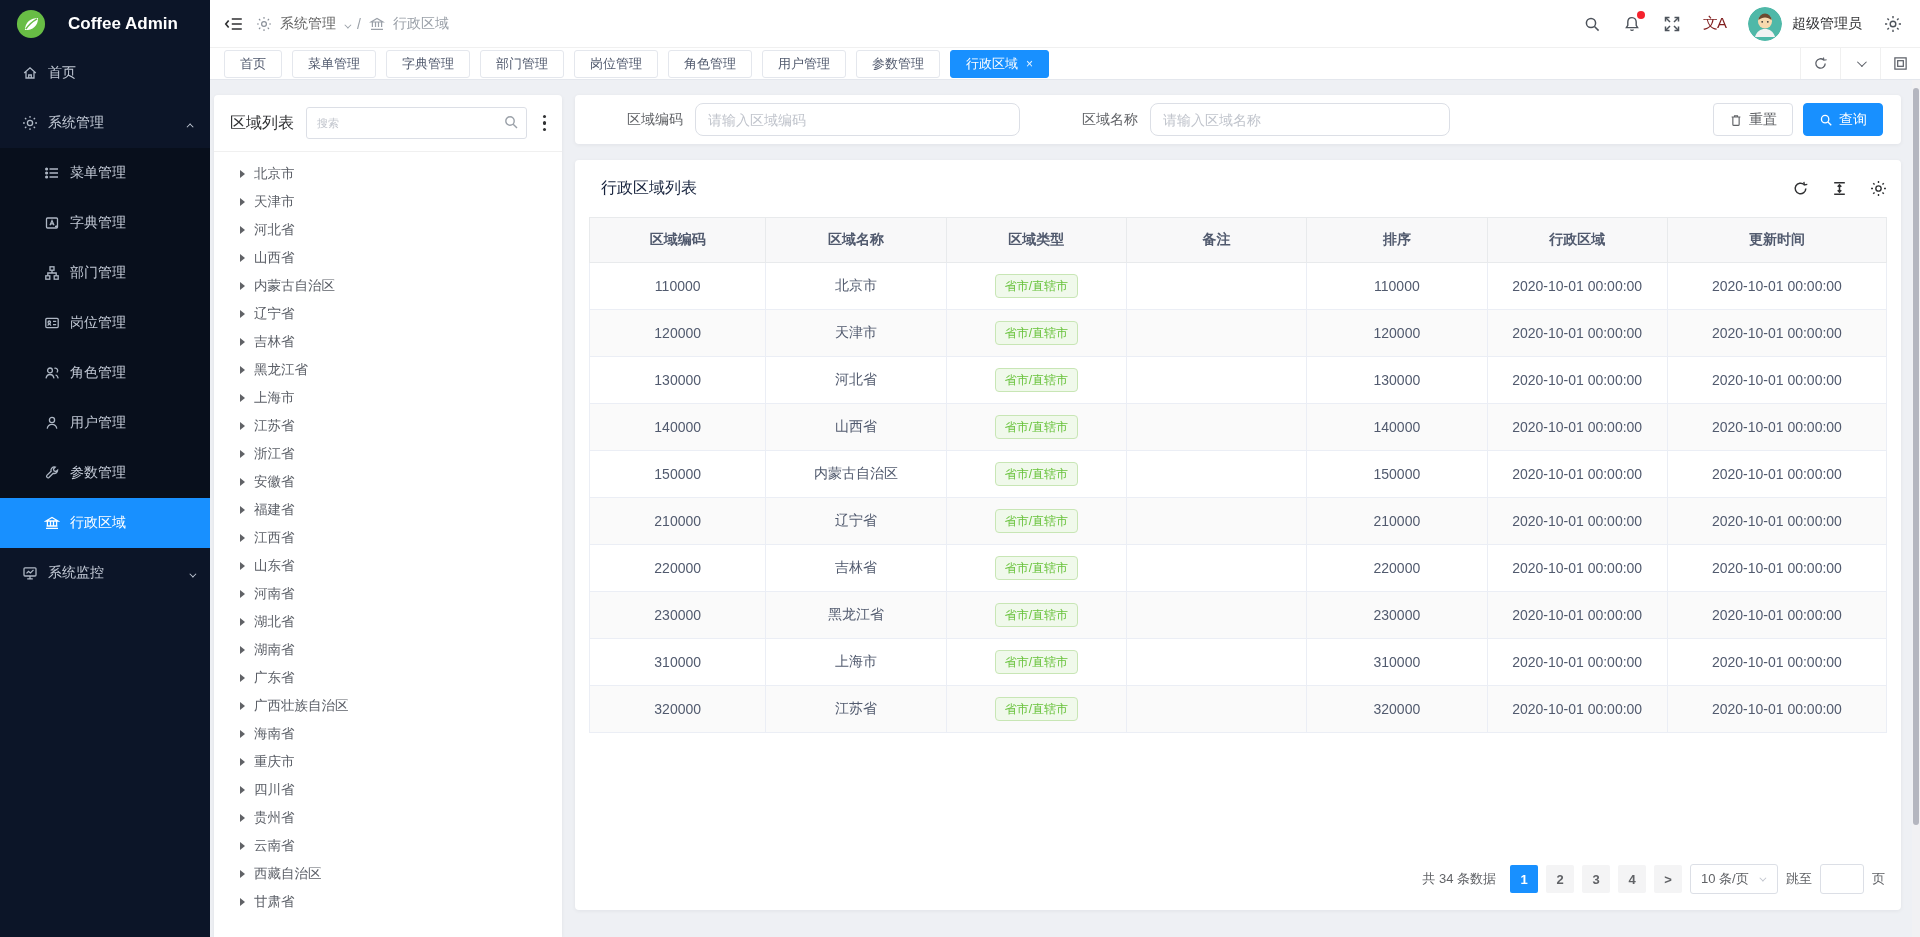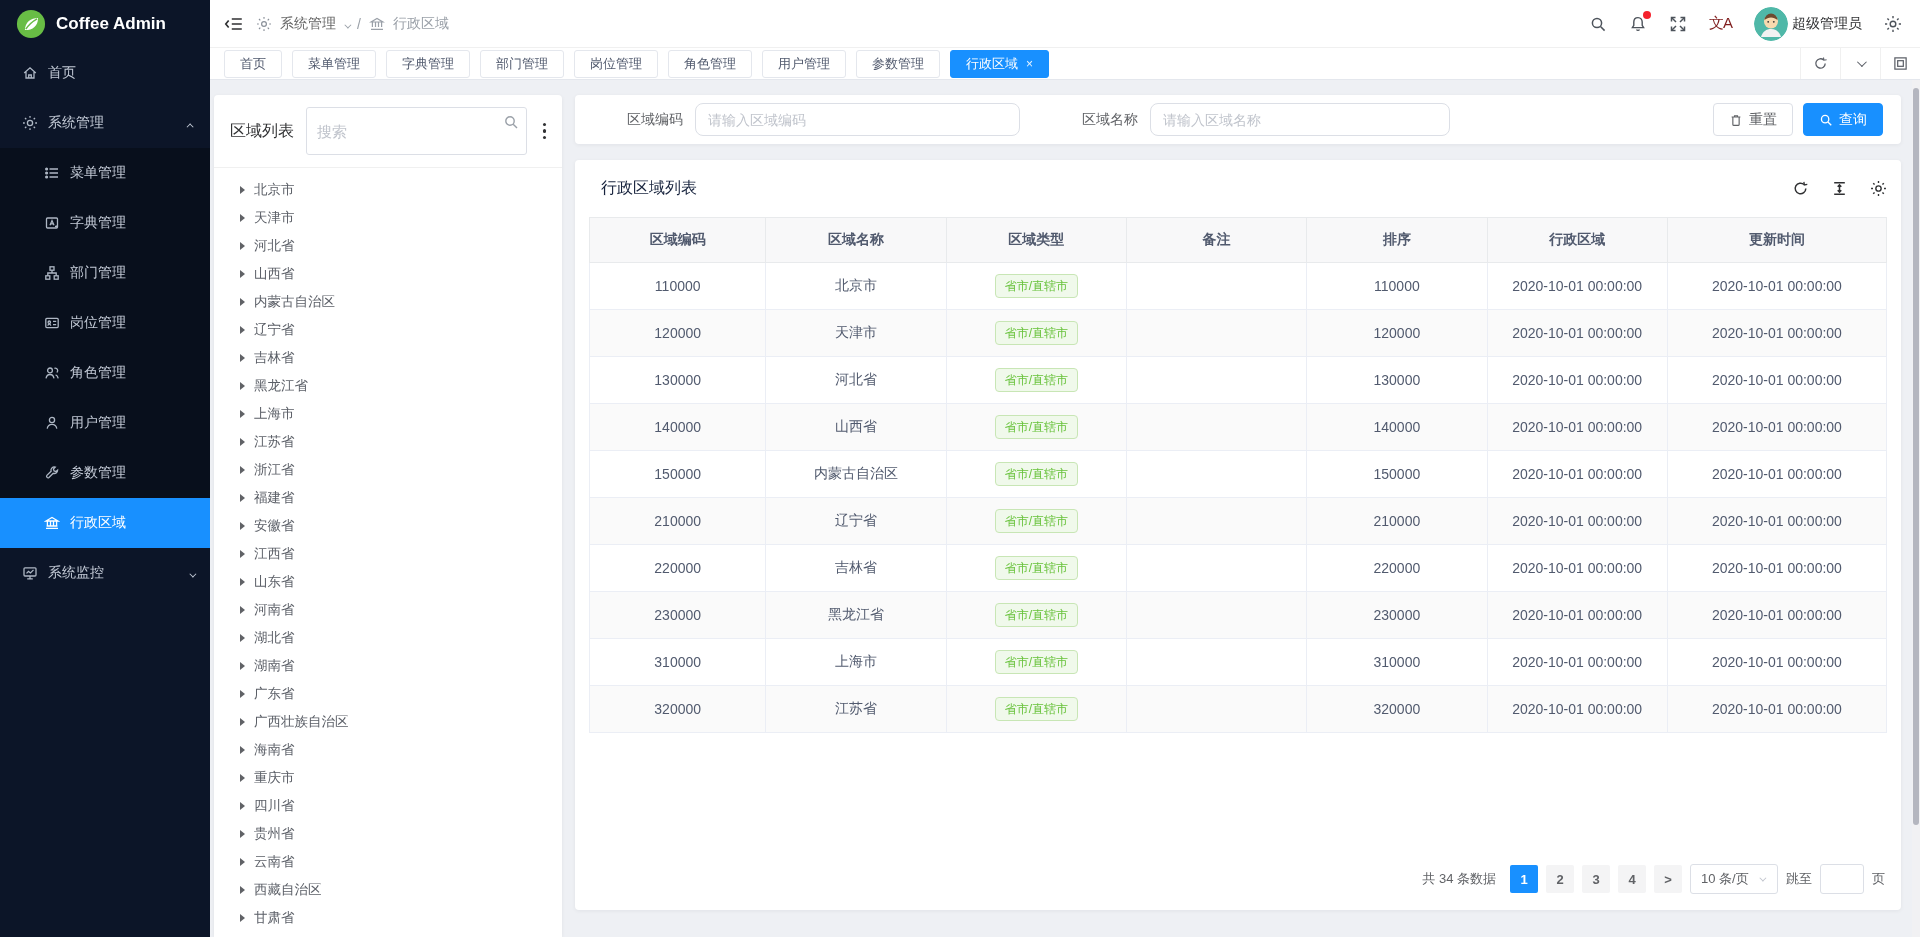--- a/index.html
+++ b/index.html
@@ -3,40 +3,40 @@
 <meta charset="utf-8">
 <title>Coffee Admin</title>
 <style>
   * { margin:0; padding:0; box-sizing:border-box; }
   html,body { width:1920px; height:937px; overflow:hidden; }
   body { font-family:"Liberation Sans","DejaVu Sans",sans-serif; font-size:14px; color:#515a6e; background:#eef0f4; display:flex; }
   svg { display:block; }
 
   
   .sidebar { width:210px; height:100%; background:#0c1528; color:#c3cad6; flex:0 0 210px; display:flex; flex-direction:column; }
-  .logo-row { height:48px; display:flex; align-items:center; gap:10px; padding-left:16px; color:#fff; font-size:17px; font-weight:bold; }
+  .logo-row { height:48px; display:flex; align-items:center; gap:22px; padding-left:16px; color:#fff; font-size:17px; font-weight:bold; }
   .menu { flex:1; overflow:hidden; font-size:14px; }
   .menu-item { height:50px; display:flex; align-items:center; gap:10px; padding:0 16px 0 22px; cursor:pointer; color:#c3cad6; }
   .menu-item .chev-wrap { margin-left:auto; }
   .submenu { background:rgba(0,0,0,.28); }
   .submenu .menu-item { padding-left:44px; }
   .menu-item.active { background:#1890ff; color:#fff; }
   .micon { width:16px; height:16px; color:#aeb7c4; flex:0 0 16px; }
   .menu-item.active .micon { color:#fff; }
 
   
   .main-col { flex:1; display:flex; flex-direction:column; height:100%; position:relative; }
   .topbar { height:48px; background:#fff; border-bottom:1px solid #f0f0f0; display:flex; align-items:center; padding:0 18px 0 14px; gap:12px; }
   .crumb { display:flex; align-items:center; gap:8px; color:#666; font-size:14px; }
   .crumb .muted { color:#9aa0a8; }
   .topbar-right { margin-left:auto; display:flex; align-items:center; gap:22px; color:#4d535b; }
   .hicon { position:relative; width:18px; height:18px; cursor:pointer; }
   .red-dot { position:absolute; top:-4px; right:-4px; width:8px; height:8px; border-radius:50%; background:#f5222d; }
   .translate { font-size:15px; color:#7f1d1d; cursor:pointer; letter-spacing:-1px; }
-  .userbox { display:flex; align-items:center; gap:4px; cursor:pointer;justify-content:center; }
+  .userbox { display:flex; align-items:center; gap:10px; cursor:pointer;justify-content:center; }
   .avatar { width:34px; height:34px; border-radius:50%; overflow:hidden; }
   .username { color:#303133; font-size:14px; }
 
   
   .chev { display:inline-block; width:7px; height:7px; border-right:1.5px solid currentColor; border-bottom:1.5px solid currentColor; }
   .chev.down { transform:rotate(45deg) translateY(-2px); }
   .chev.up { transform:rotate(-135deg) translateY(-2px); }
   .chev.sm { width:5px; height:5px; }
 
   
@@ -50,21 +50,21 @@
 
   
   .content { flex:1; display:flex; gap:13px; padding:15px 19px 0 4px; overflow:hidden; }
   .card { background:#fff; border-radius:4px; box-shadow:0 1px 4px rgba(0,21,41,.06); }
 
   
   .tree-card { width:348px; flex:0 0 348px; display:flex; flex-direction:column; overflow:hidden; border-radius:4px 4px 0 0; }
   .tree-head { display:flex; align-items:center; gap:12px; padding:12px 12px 12px 16px; border-bottom:1px solid #f0f0f0; }
   .tree-title { font-size:16px; color:#303133; }
   .tree-search { position:relative; flex:1; }
-  .tree-search input { width:100%; height:48px; border:1px solid #dcdfe6; border-radius:3px; padding:0 30px 0 10px; font-size:15px; color:#606266; outline:none; font-family:inherit; }
+  .tree-search input { width:100%; height:32px; border:1px solid #dcdfe6; border-radius:3px; padding:0 30px 0 10px; font-size:11px; color:#606266; outline:none; font-family:inherit; }
   .tree-search input::placeholder { color:#c0c4cc; }
   .tree-search .sicon { position:absolute; right:8px; top:7px; width:16px; height:16px; color:#9aa0a8; cursor:pointer; }
   .kebab { display:flex; flex-direction:column; gap:3px; padding:2px 4px; cursor:pointer; }
   .kebab i { width:3.5px; height:3.5px; border-radius:50%; background:#303133; }
   .tree-list { flex:1; overflow:hidden; padding:8px 0 0 0; }
   .tree-item { height:28px; display:flex; align-items:center; gap:9px; padding-left:26px; font-size:13.5px; color:#5a5e66; cursor:pointer; }
   .caret { width:0; height:0; border-left:5px solid #606266; border-top:4px solid transparent; border-bottom:4px solid transparent; }
 
   
   .right-col { flex:1; display:flex; flex-direction:column; min-width:0; }
@@ -448,26 +448,26 @@
             <span>江苏省</span>
           </div>
 
           <div class="tree-item">
             <i class="caret"></i>
             <span>浙江省</span>
           </div>
 
           <div class="tree-item">
             <i class="caret"></i>
+            <span>安徽省</span>
+          </div>
+
+          <div class="tree-item">
+            <i class="caret"></i>
             <span>福建省</span>
-          </div>
-
-          <div class="tree-item">
-            <i class="caret"></i>
-            <span>安徽省</span>
           </div>
 
           <div class="tree-item">
             <i class="caret"></i>
             <span>江西省</span>
           </div>
 
           <div class="tree-item">
             <i class="caret"></i>
             <span>山东省</span>

